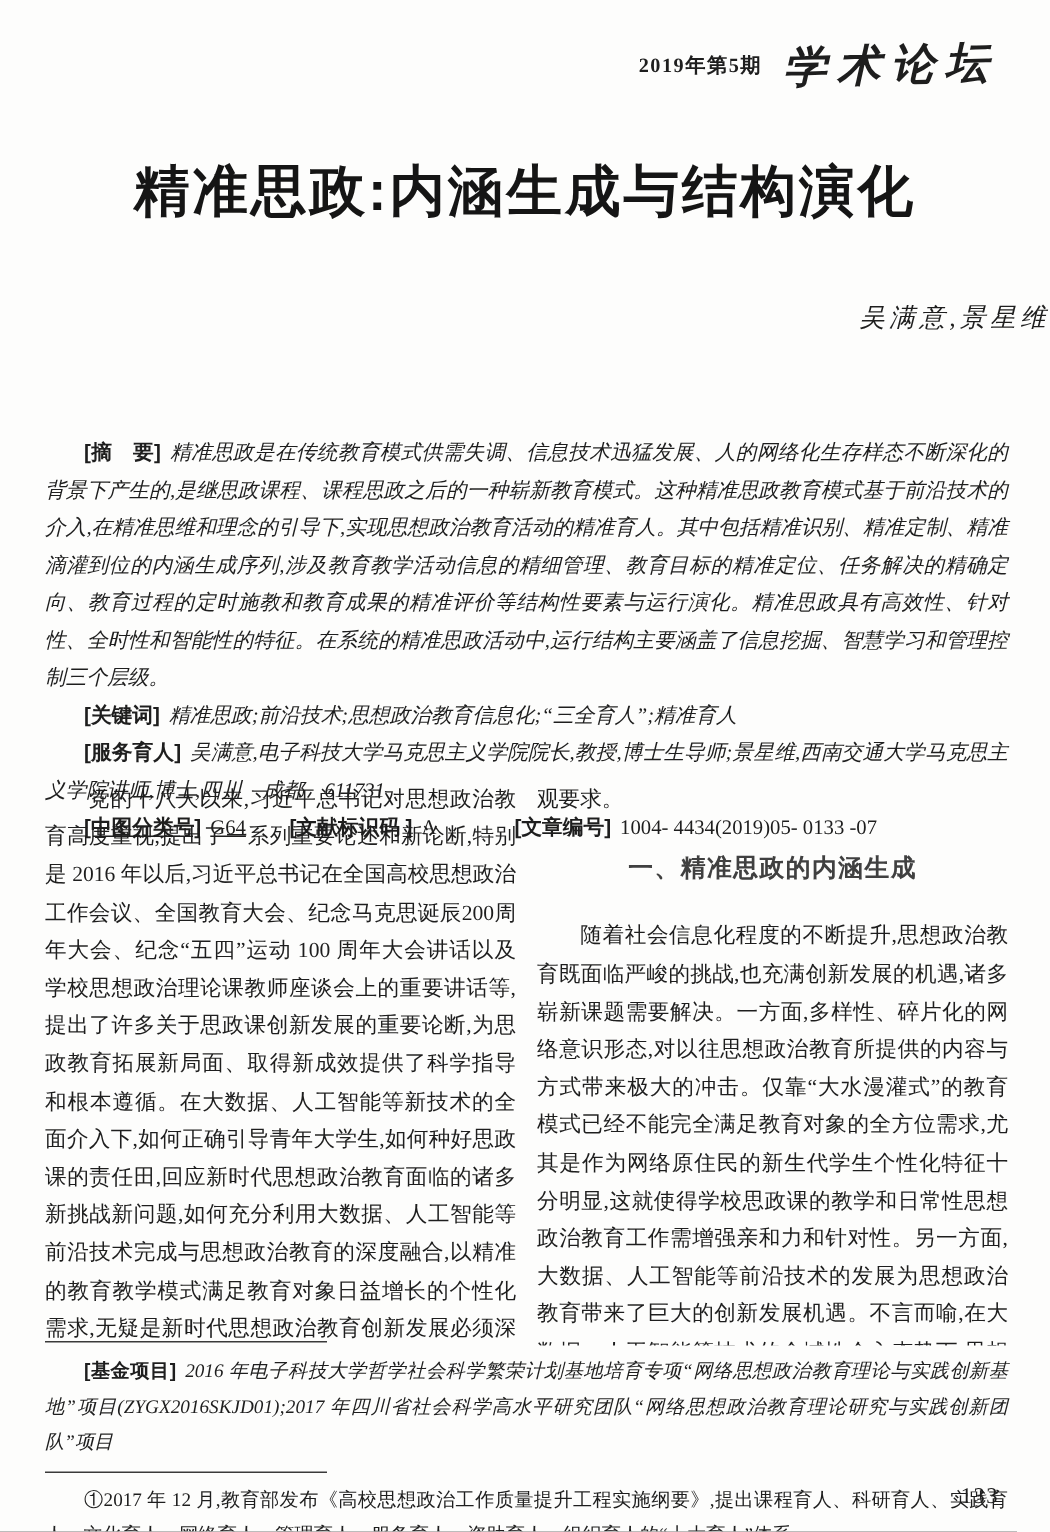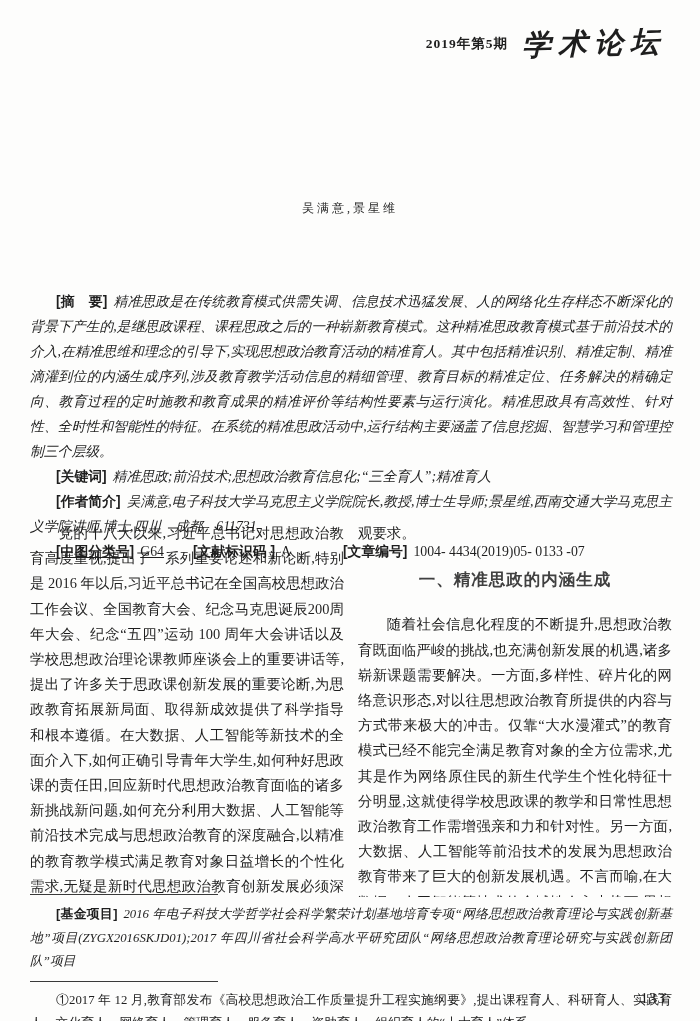--- a/index.html
+++ b/index.html
@@ -33,22 +33,22 @@
   
   .title{
     position:absolute;top:103px;left:0;width:100%;
     margin:0;text-align:center;
     font-family:"Liberation Sans", sans-serif;
     font-weight:bold;font-size:37px;letter-spacing:2px;
     color:#151515;
   }
   .authors{
     position:absolute;top:200px;left:0;width:100%;
-    text-align:center;
-    font-size:12px;letter-spacing:3px;
+    text-align:right;
+    font-size:17px;font-style:italic;letter-spacing:3px;
   }
   
   .meta{
     position:absolute;top:261px;left:30px;width:642px;
     font-size:13.8px;line-height:25px;
     text-align:justify;
     margin-top:28px;
   }
   .meta p{margin:0;text-indent:26px;}
   .label{
@@ -97,27 +97,28 @@
 </head>
 <body>
 
 <div class="page">
 
   <header class="page-header">
     <span class="issue">2019年第5期</span>
     <span class="journal-logo">学术论坛</span>
   </header>
 
+  <h1 class="title">精准思政:内涵生成与结构演化</h1>
 
   <div class="authors">吴满意,景星维</div>
 
   <section class="meta">
     <p class="abstract"><span class="label">[摘　要]</span><span class="kai">精准思政是在传统教育模式供需失调、信息技术迅猛发展、人的网络化生存样态不断深化的背景下产生的,是继思政课程、课程思政之后的一种崭新教育模式。这种精准思政教育模式基于前沿技术的介入,在精准思维和理念的引导下,实现思想政治教育活动的精准育人。其中包括精准识别、精准定制、精准滴灌到位的内涵生成序列,涉及教育教学活动信息的精细管理、教育目标的精准定位、任务解决的精确定向、教育过程的定时施教和教育成果的精准评价等结构性要素与运行演化。精准思政具有高效性、针对性、全时性和智能性的特征。在系统的精准思政活动中,运行结构主要涵盖了信息挖掘、智慧学习和管理控制三个层级。</span></p>
     <p class="keywords"><span class="label">[关键词]</span><span class="kai">精准思政;前沿技术;思想政治教育信息化;“三全育人”;精准育人</span></p>
-    <p class="bio"><span class="label">[作者简介]</span><span class="kai">吴满意,电子科技大学马克思主义学院院长,教授,博士生导师;景星维,西南交通大学马克思主义学院讲师,博士,四川　成都　611731</span></p>
+    <p class="bio"><span class="label">[服务育人]</span><span class="kai">吴满意,电子科技大学马克思主义学院院长,教授,博士生导师;景星维,西南交通大学马克思主义学院讲师,博士,四川　成都　611731</span></p>
     <p class="clc-line">
       <span class="pair"><span class="label">[中图分类号]</span><span>G64</span></span>
       <span class="pair"><span class="label">[文献标识码 ]</span><span>A</span></span>
       <span class="pair"><span class="label">[文章编号]</span><span>1004- 4434(2019)05- 0133 -07</span></span>
     </p>
   </section>
 
   <section class="article-body">
     <div class="col">
       <p class="indent">党的十八大以来,习近平总书记对思想政治教育高度重视,提出了一系列重要论述和新论断,特别是 2016 年以后,习近平总书记在全国高校思想政治工作会议、全国教育大会、纪念马克思诞辰200周年大会、纪念“五四”运动 100 周年大会讲话以及学校思想政治理论课教师座谈会上的重要讲话等,提出了许多关于思政课创新发展的重要论断,为思政教育拓展新局面、取得新成效提供了科学指导和根本遵循。在大数据、人工智能等新技术的全面介入下,如何正确引导青年大学生,如何种好思政课的责任田,回应新时代思想政治教育面临的诸多新挑战新问题,如何充分利用大数据、人工智能等前沿技术完成与思想政治教育的深度融合,以精准的教育教学模式满足教育对象日益增长的个性化需求,无疑是新时代思想政治教育创新发展必须深刻思考的重要命题,同时也是达成全员、全程、全方位育人和创新“十大育人”体系①的客</p>

